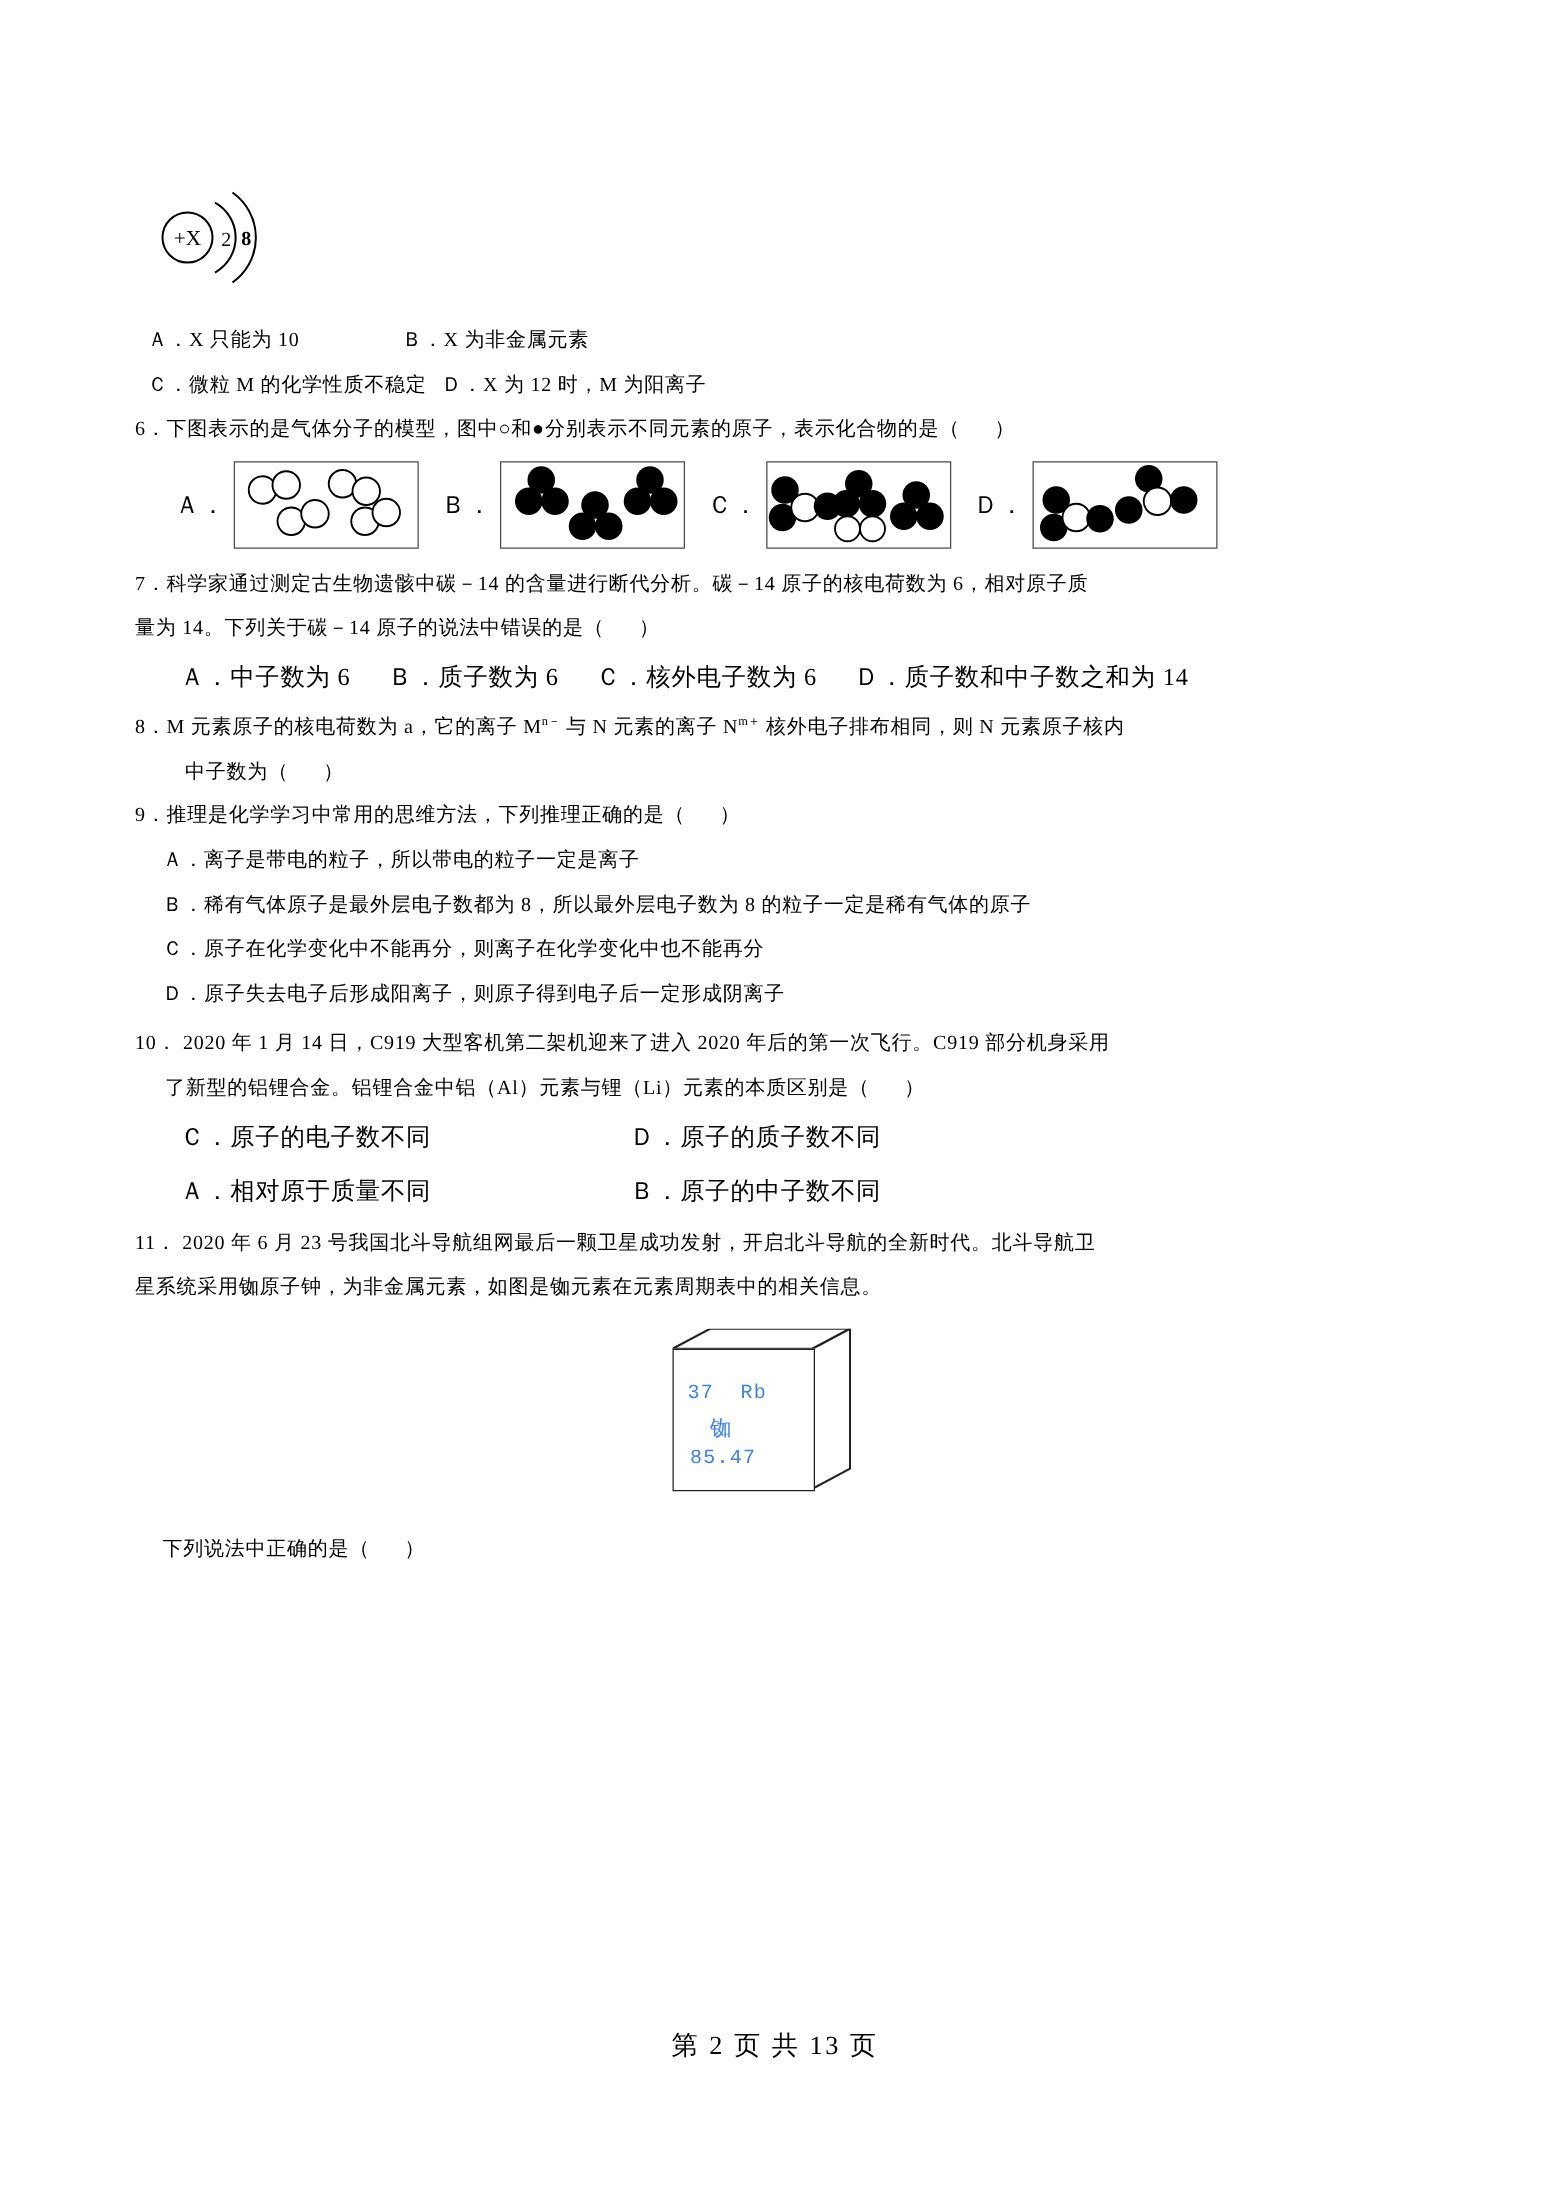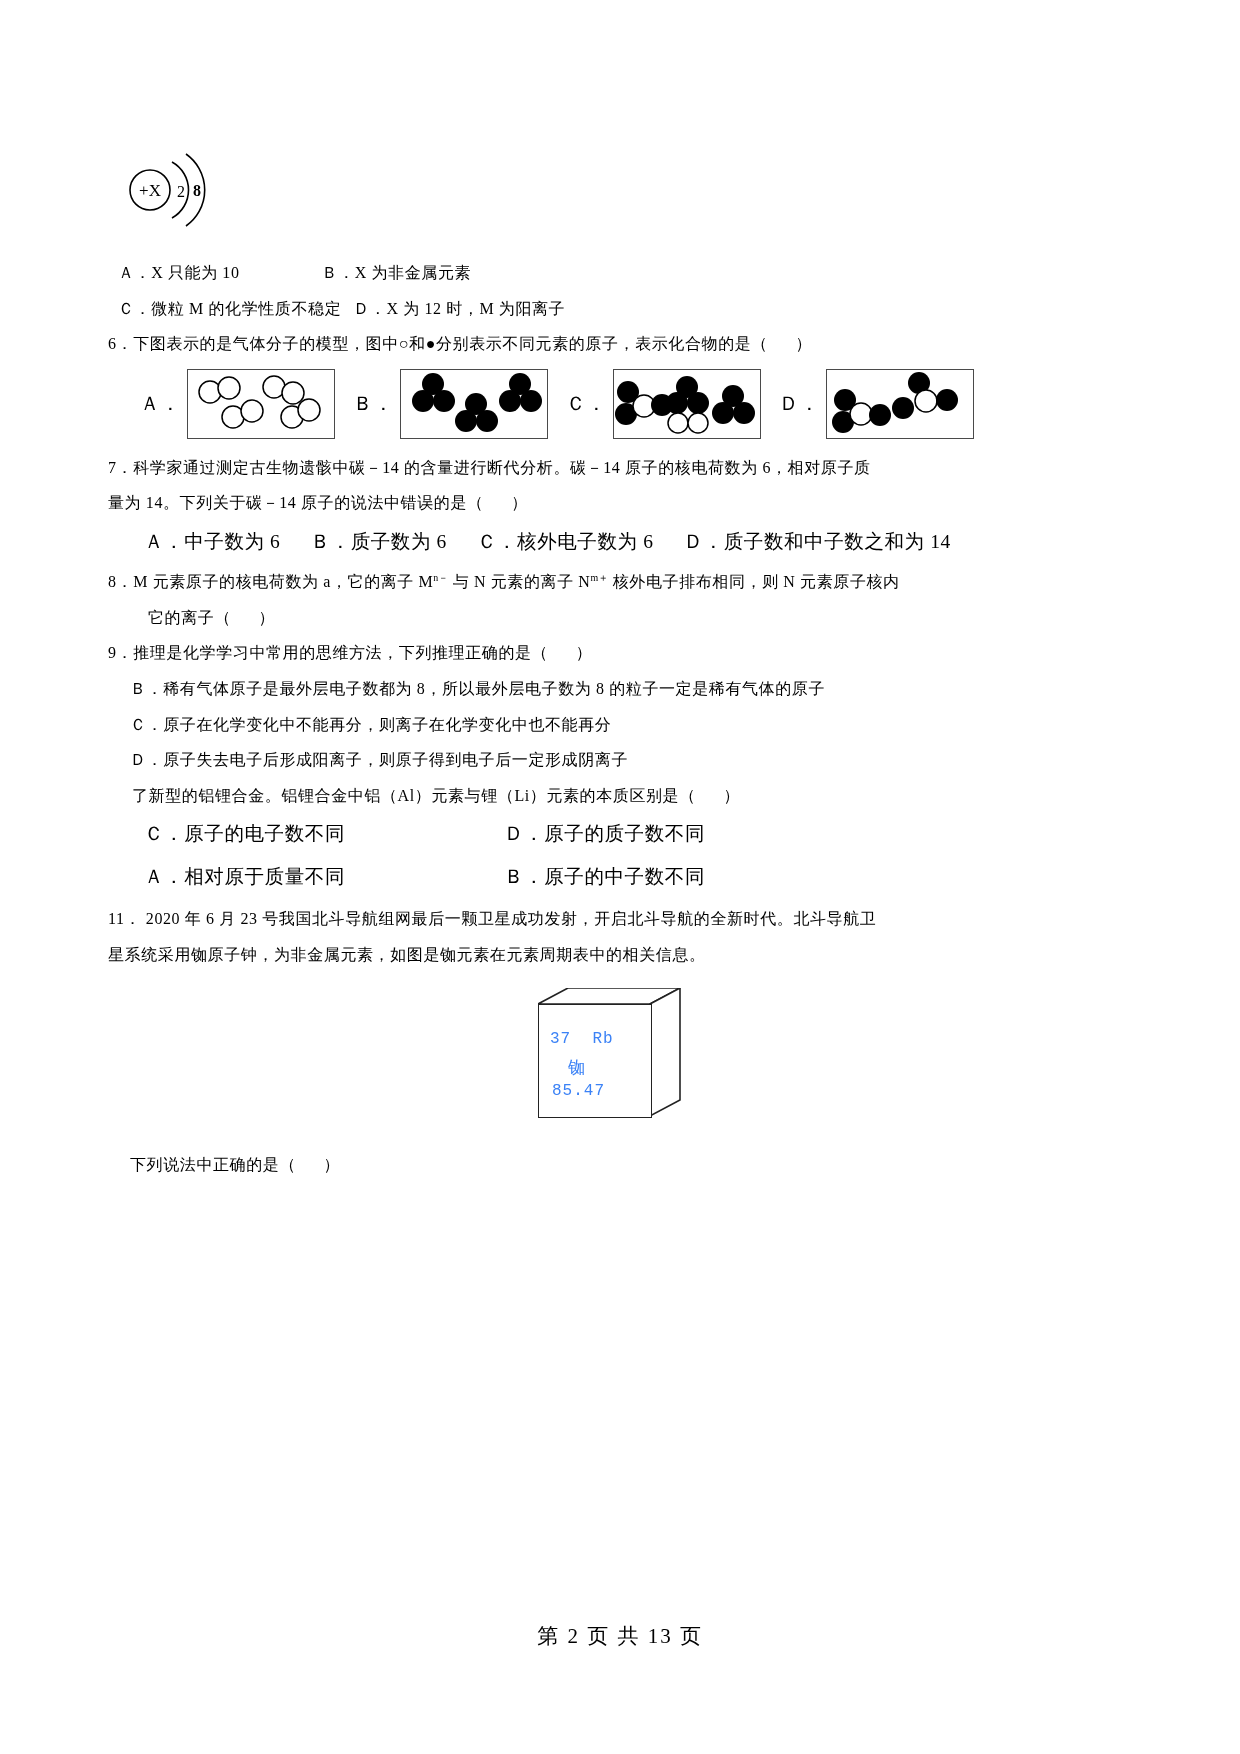--- a/index.html
+++ b/index.html
@@ -228,27 +228,29 @@
         </div>
       </div>
 
     </div>
 
     <div class="qline" style="margin-top:18px">7．科学家通过测定古生物遗骸中碳－14 的含量进行断代分析。碳－14 原子的核电荷数为 6，相对原子质</div>
     <div class="qline">量为 14。下列关于碳－14 原子的说法中错误的是（      ）</div>
     <div class="opt-row"><span>Ａ．中子数为 6</span><span style="display:inline-block;width:30px"></span><span>Ｂ．质子数为 6</span><span style="display:inline-block;width:30px"></span><span>Ｃ．核外电子数为 6</span><span style="display:inline-block;width:30px"></span><span>Ｄ．质子数和中子数之和为 14</span></div>
 
     <div class="qline"><span>8．M 元素原子的核电荷数为 a，它的离子 M</span><sup>n－</sup><span> 与 N 元素的离子 N</span><sup>m＋</sup><span> 核外电子排布相同，则 N 元素原子核内</span></div>
-    <div class="qline indent2">它的离子（      ）</div>
+    <div class="qline indent2">中子数为（      ）</div>
 
     <div class="qline">9．推理是化学学习中常用的思维方法，下列推理正确的是（      ）</div>
+    <div class="qline indent1" style="padding-left:22px">Ａ．离子是带电的粒子，所以带电的粒子一定是离子</div>
     <div class="qline indent1" style="padding-left:22px">Ｂ．稀有气体原子是最外层电子数都为 8，所以最外层电子数为 8 的粒子一定是稀有气体的原子</div>
     <div class="qline indent1" style="padding-left:22px">Ｃ．原子在化学变化中不能再分，则离子在化学变化中也不能再分</div>
     <div class="qline indent1" style="padding-left:22px">Ｄ．原子失去电子后形成阳离子，则原子得到电子后一定形成阴离子</div>
 
+    <div class="qline" style="margin-top:18px">10． 2020 年 1 月 14 日，C919 大型客机第二架机迎来了进入 2020 年后的第一次飞行。C919 部分机身采用</div>
     <div class="qline" style="padding-left:24px">了新型的铝锂合金。铝锂合金中铝（Al）元素与锂（Li）元素的本质区别是（      ）</div>
     <div class="opt-row two-col"><span>Ｃ．原子的电子数不同</span><span>Ｄ．原子的质子数不同</span></div>
     <div class="opt-row two-col"><span>Ａ．相对原于质量不同</span><span>Ｂ．原子的中子数不同</span></div>
 
     <div class="qline" style="margin-top:18px">11． 2020 年 6 月 23 号我国北斗导航组网最后一颗卫星成功发射，开启北斗导航的全新时代。北斗导航卫</div>
     <div class="qline">星系统采用铷原子钟，为非金属元素，如图是铷元素在元素周期表中的相关信息。</div>
 
     <div class="cube-wrap">
       <div class="cube">
         <svg width="150" height="140" viewBox="0 0 150 140">

